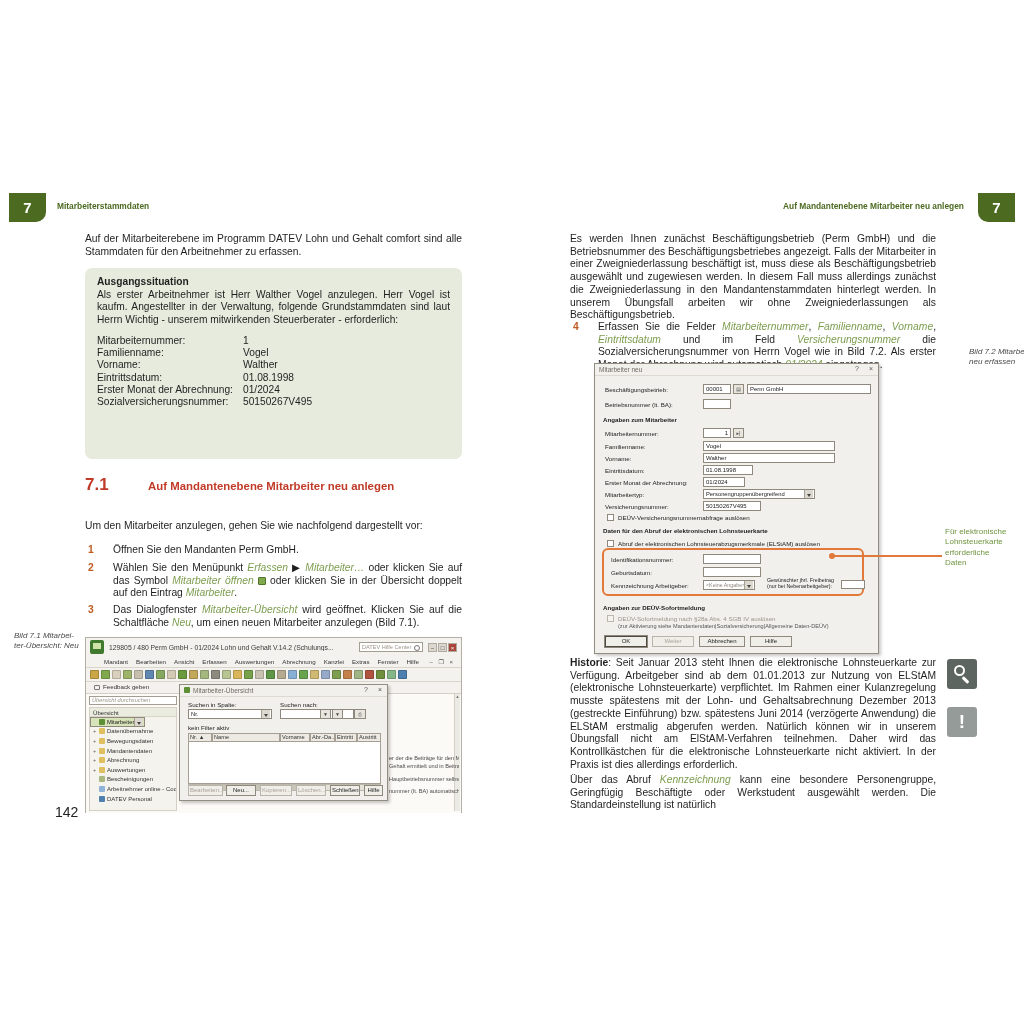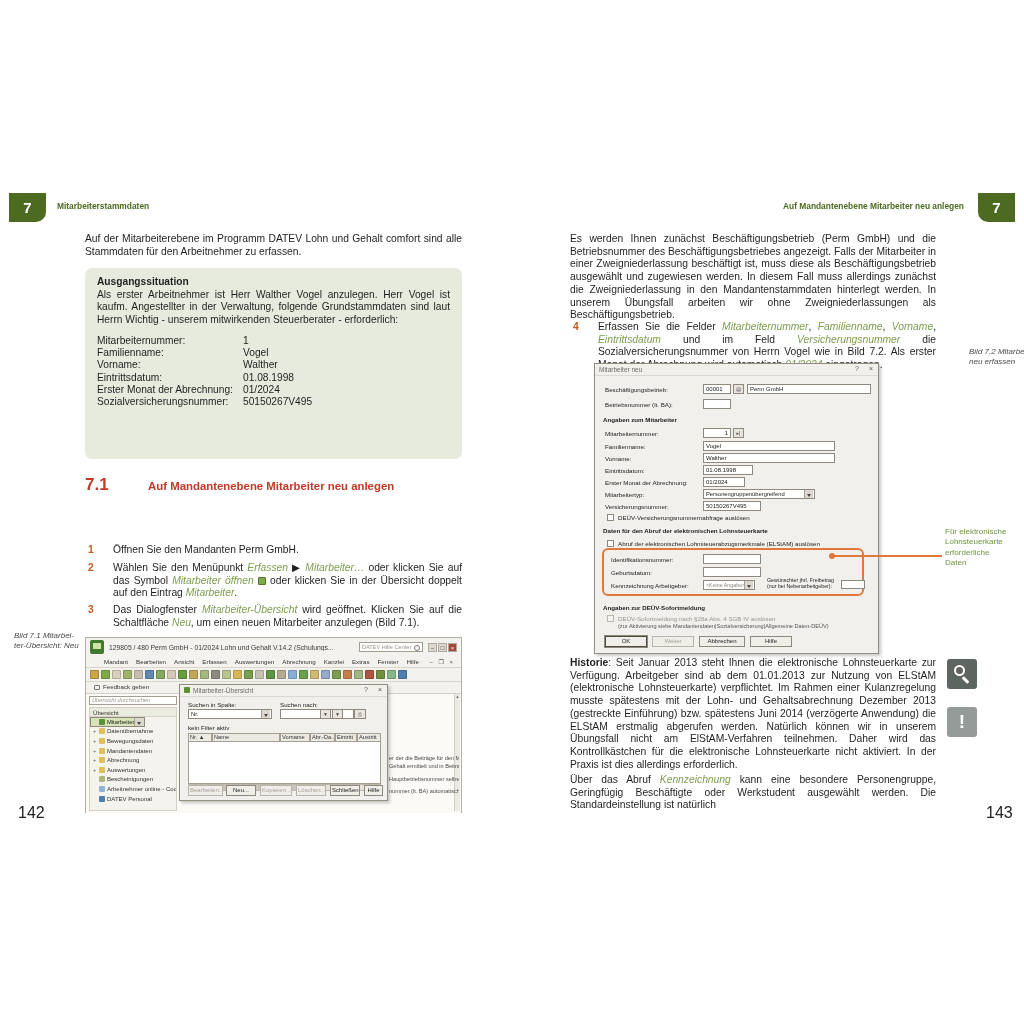--- a/index.html
+++ b/index.html
@@ -33,21 +33,21 @@
   .step .n { position:absolute; left:3px; top:0; font-weight:bold; color:#c05c22; font-size:10.3px; }
   .step .t { display:block; margin-left:28px; font-size:10.3px; line-height:12.7px; text-align:justify; }
 
   .seg-ref { color:#7d9d4f; font-style:italic; }
   .seg-b { font-weight:bold; }
   .seg-icon { display:inline-block; width:8px; height:8px; background:#7fa94c;
               border:1px solid #4e7327; border-radius:1px; vertical-align:-1px; }
 
   .margincap { position:absolute; font-size:8px; font-style:italic; color:#4a4a4a;
                line-height:10px; white-space:pre-line; }
-  .pageno { position:absolute; font-size:16px; color:#222; }
+  .pageno { position:absolute; font-size:14px; color:#222;margin-left:37px; }
 
   
   #fig1 { position:absolute; left:85px; top:637px; width:377px; height:176px;
           background:#f4f2ee; border:1px solid #b4afa4; font-size:6.3px; color:#333; }
   #f1-title { display:flex; align-items:center; height:18px; padding:2px 4px; }
   .logo { width:14px; height:14px; background:#3f7a2f; border-radius:2px; position:relative; flex:none; }
   .logo::after { content:""; position:absolute; left:3px; top:3px; width:8px; height:6px; background:#cfe3a6; }
   #f1-title .wt { flex:1; margin-left:5px; font-size:6.8px; color:#3a3a3a; white-space:nowrap; overflow:hidden; }
   .helpbox { width:64px; height:10px; background:#fff; border:1px solid #a49e92; color:#9a958a;
              font-size:5.6px; line-height:8px; padding:0 2px; position:relative; flex:none; margin-right:4px;}
@@ -188,20 +188,21 @@
     <div class="kv">
         <span class="k">Sozialversicherungsnummer:</span>
         <span>50150267V495</span>
       </div>
   </div>
 
   <div id="sec-head">
     <span class="num">7.1</span><span class="ttl">Auf Mandantenebene Mitarbeiter neu anlegen</span>
   </div>
 
+  <div class="tx" style="left:85px;top:520px;width:377px;">Um den Mitarbeiter anzulegen, gehen Sie wie nachfolgend dargestellt vor:</div>
 
   <div class="step" style="top:544px;">
     <span class="n">1</span>
     <span class="t"><span>Öffnen Sie den Mandanten Perm GmbH.</span></span>
   </div>
   <div class="step" style="top:562px;">
     <span class="n">2</span>
     <span class="t"><span>Wählen Sie den Menüpunkt </span><span class="seg-ref">Erfassen</span><span> ▶ </span><span class="seg-ref">Mitarbeiter…</span><span> oder klicken Sie auf das Symbol </span><span class="seg-ref">Mitarbeiter öffnen</span><span> </span><span class="seg-icon"></span><span> oder klicken Sie in der Übersicht doppelt auf den Eintrag </span><span class="seg-ref">Mitarbeiter</span><span>.</span></span>
   </div>
   <div class="step" style="top:604px;">

